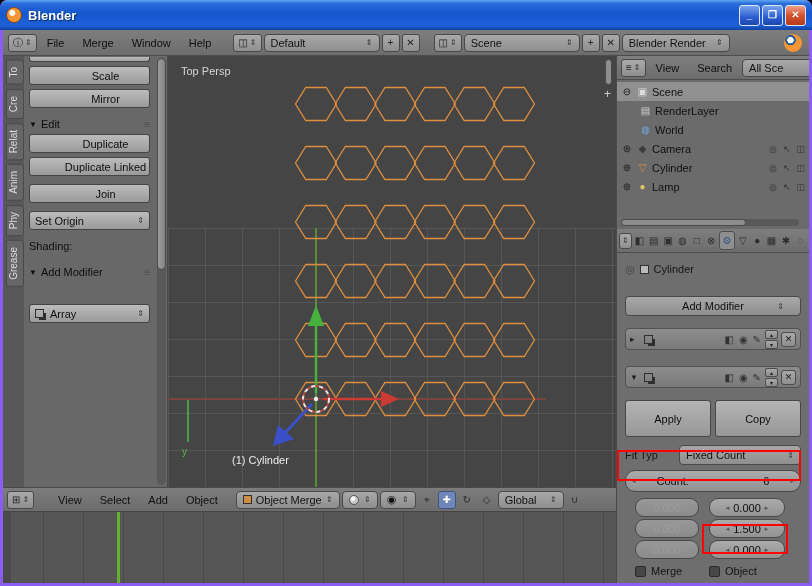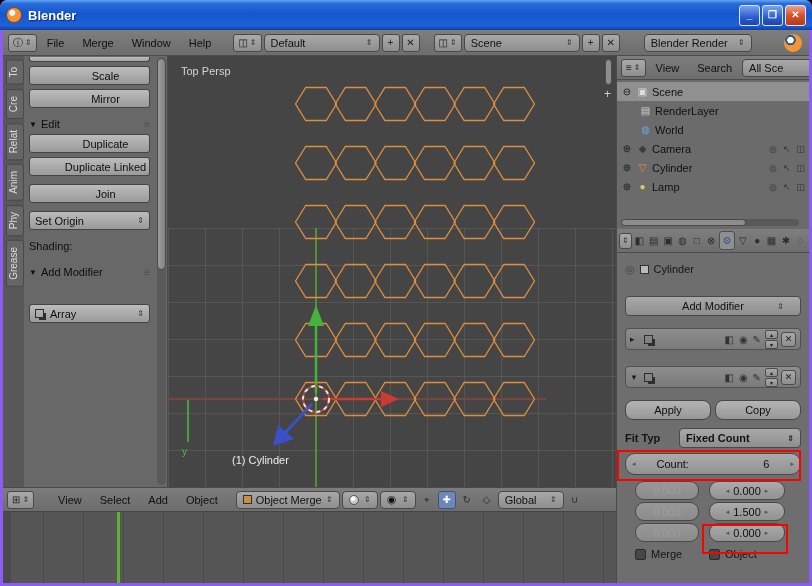--- a/index.html
+++ b/index.html
@@ -85,23 +85,23 @@
   .mod-hdr.second{margin-top:16px;}
   .mod-hdr .exp{width:11px;font-size:9px;color:#1d1d1d;}
   .mod-hdr .spacer{flex:1;}
   .mod-hdr .mic{font-size:10px;color:#333;margin:0 1px;}
   .updown{display:flex;flex-direction:column;gap:1px;}
   .ud-btn{width:13px;height:9px;font-size:6px;line-height:8px;text-align:center;color:#222;
     background:linear-gradient(#a8a8a8,#8e8e8e);border:1px solid #4c4c4c;border-radius:2px;}
   .x-btn{width:15px;height:15px;font-size:9px;line-height:13px;text-align:center;color:#222;
     background:linear-gradient(#a8a8a8,#8e8e8e);border:1px solid #4c4c4c;border-radius:3px;}
   .btn-row{display:flex;gap:4px;margin-top:12px;}
-  .pbtn{flex:1;height:20px;display:flex;align-items:center;justify-content:center;
-    background:linear-gradient(#b4b4b4,#979797);border:1px solid #474747;border-radius:8px;color:#0d0d0d;}
-  .fit-row{display:flex;align-items:center;gap:6px;margin-top:8px;font-weight:bold;}
+  .pbtn{flex:1;height:37px;display:flex;align-items:center;justify-content:center;
+    background:linear-gradient(#b4b4b4,#979797);border:1px solid #474747;border-radius:3px;color:#0d0d0d;}
+  .fit-row{display:flex;align-items:center;gap:6px;margin-top:8px;}
   .fit-row .lbl{width:48px;}
   .fit-row .dd{flex:1;height:20px;}
   .num-field{height:20px;display:flex;align-items:center;gap:4px;padding:0 6px;color:#0f0f0f;
     background:linear-gradient(#ababab,#929292);border:1px solid #494949;border-radius:10px;}
   .num-field .cap{font-size:7px;color:#555;}
   .count-field{margin-top:5px;height:22px;gap:21px;}
   .count-field .val{margin-left:auto;}
   .check-row{display:flex;margin-top:10px;}
   .check-col-l{display:flex;align-items:center;gap:5px;margin-left:10px;width:64px;}
   .check-col-r{display:flex;align-items:center;gap:5px;margin-left:10px;}
@@ -168,21 +168,21 @@
       <span class="icon-btn" style="margin-left:12px">
         <span>◫</span>
         <span class="mini">⇕</span>
       </span>
       <span class="dd" style="width:116px">
         <span>Scene</span>
         <span class="arrows">⇕</span>
       </span>
       <span class="sq-btn">+</span>
       <span class="sq-btn">✕</span>
-      <span class="dd" style="width:108px;margin-left:22px">
+      <span class="dd" style="width:108px;">
         <span>Blender Render</span>
         <span class="arrows">⇕</span>
       </span>
       <span class="blender-logo"></span>
     </div>
 
     <div class="toolshelf">
       <div class="ts-tabs">
         <span class="ts-tab">To</span>
         <span class="ts-tab">Cre</span>

